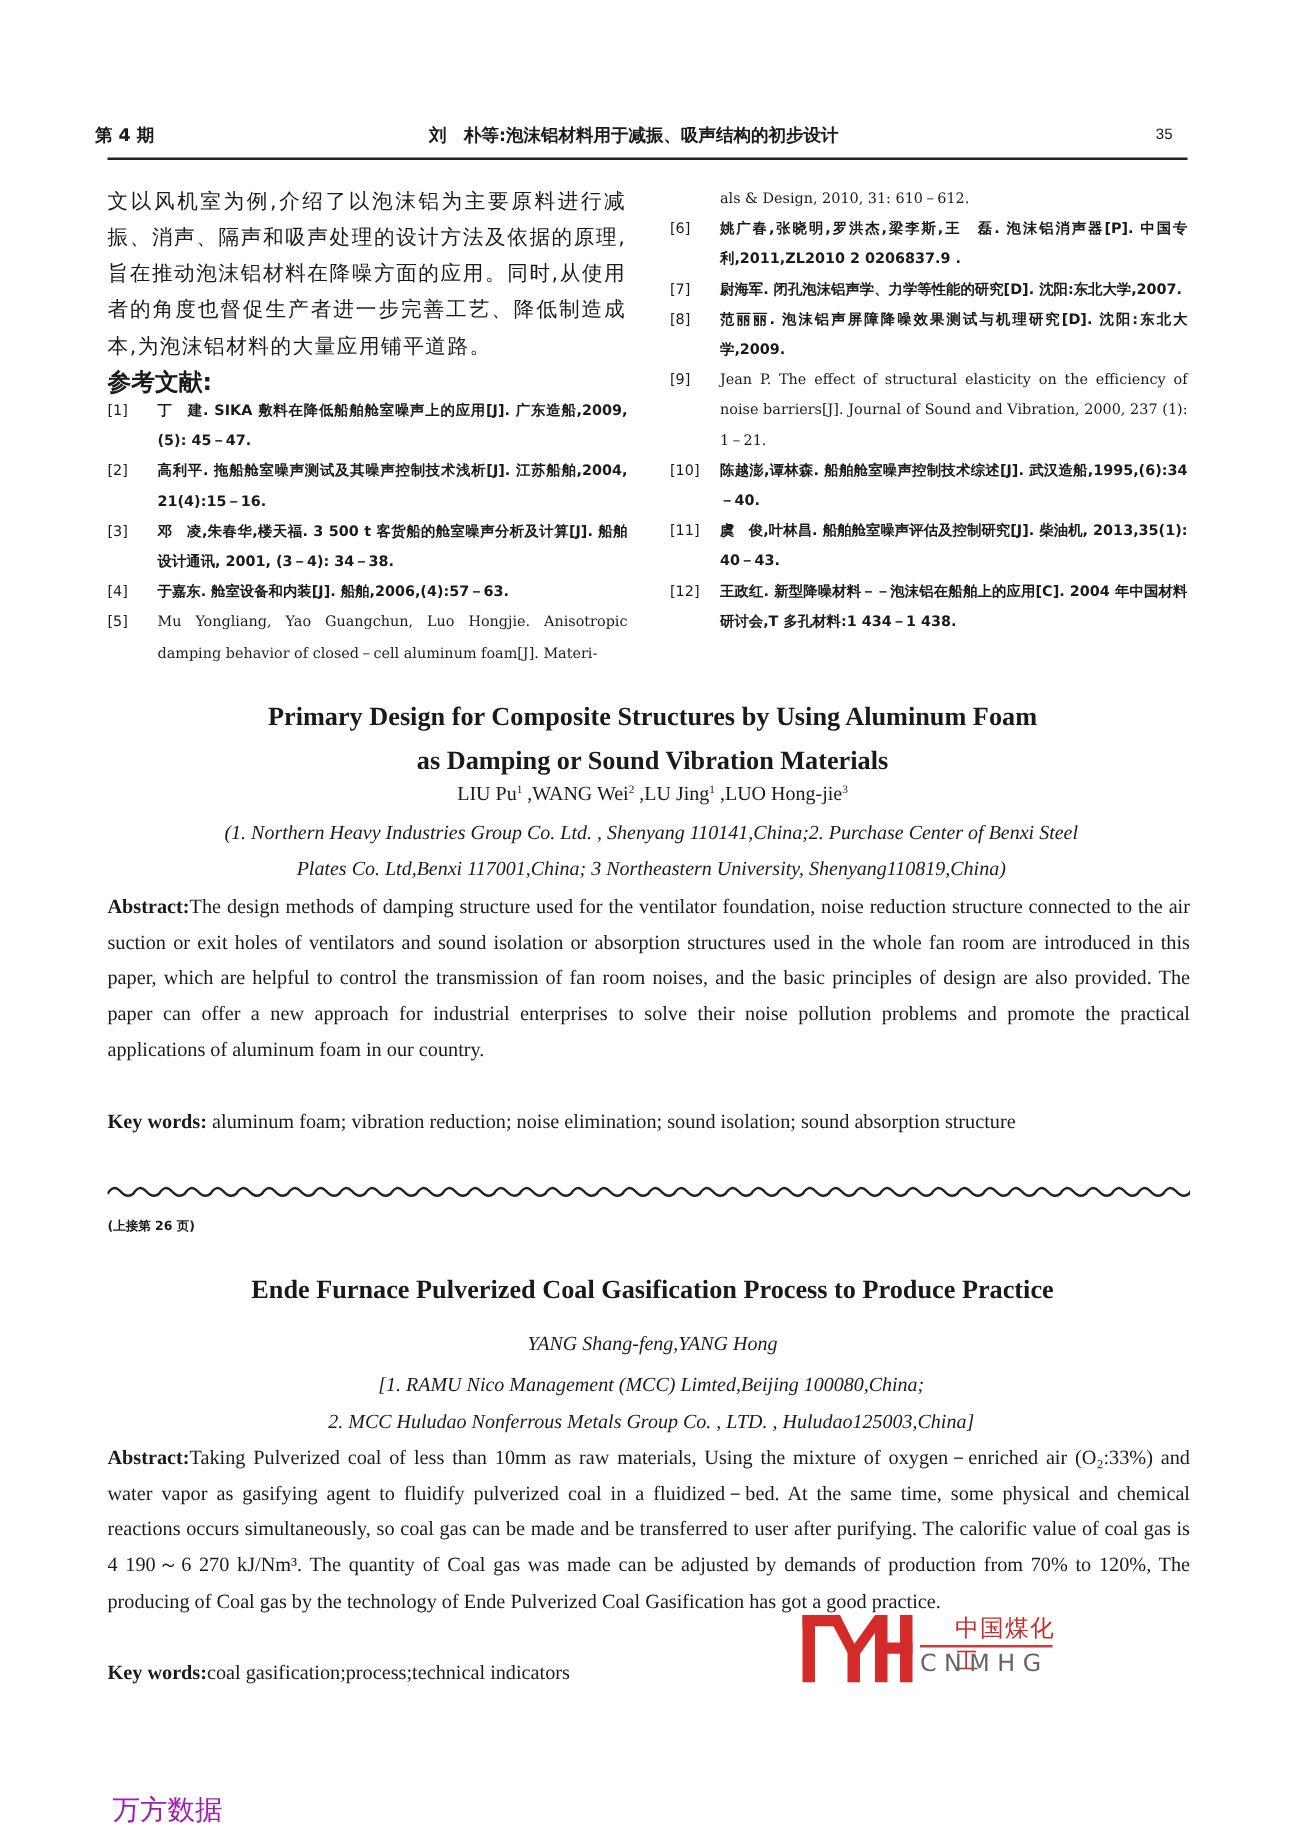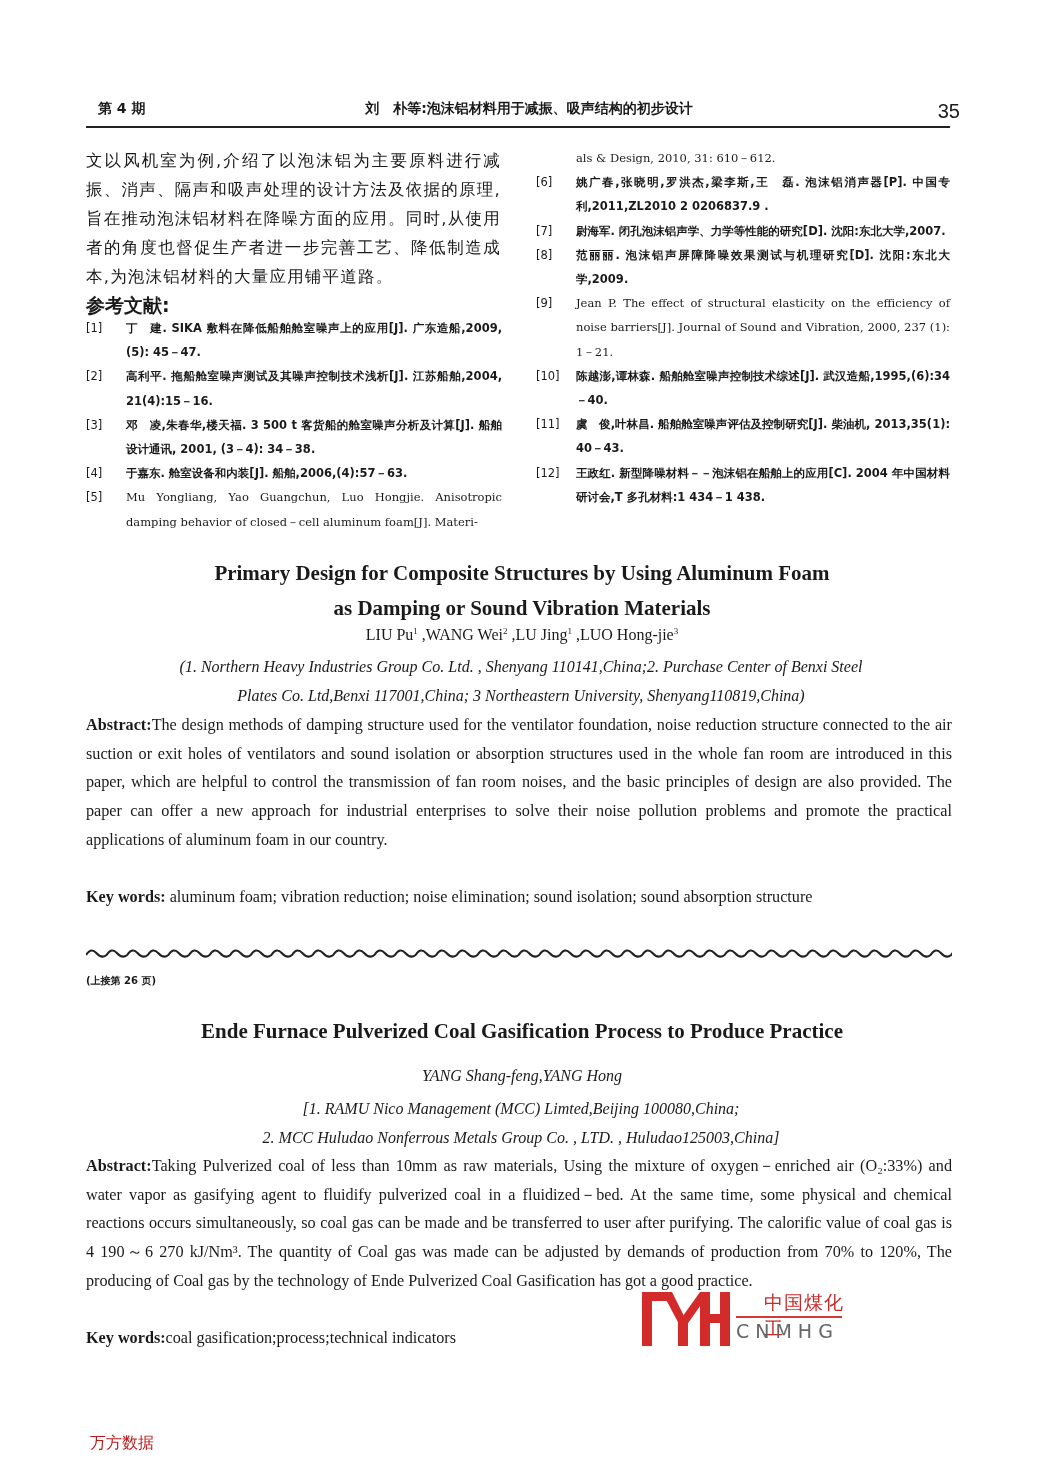--- a/index.html
+++ b/index.html
@@ -3,24 +3,24 @@
 <meta charset="utf-8">
 <style>
   html, body { margin: 0; padding: 0; background: #ffffff; }
   body {
     width: 1041px; height: 1478px; position: relative; overflow: hidden;
     font-family: "DejaVu Serif", "Liberation Serif", serif; color: #1a1a1a;
   }
   .abs { position: absolute; }
 
   
-  .hdr { top: 100px; left: 98px; width: 862px; height: 22px; font-size: 14px; font-weight: bold; font-family: "DejaVu Sans", sans-serif; }
+  .hdr { top: 100px; left: 76px; width: 862px; height: 22px; font-size: 14px; font-weight: bold; font-family: "DejaVu Sans", sans-serif; }
   .hdr .issue { position: absolute; left: 0; top: 0; }
   .hdr .running { position: absolute; left: 0; right: 0; top: 0; text-align: center; }
-  .hdr .pageno { position: absolute; right: 0; top: 0; font-weight: normal; font-family: "Liberation Sans", sans-serif; font-size: 20px; }
+  .hdr .pageno { position: absolute; right: 0; top: 0; font-weight: normal; font-family: "Liberation Sans", sans-serif; font-size: 12px; }
   .hdr-rule { top: 126px; left: 86px; width: 864px; height: 2px; background: #222; }
 
   
   .left-body { top: 146px; left: 86px; width: 415px; font-size: 16.5px; line-height: 29px; letter-spacing: 1.2px; font-family: "DejaVu Sans", sans-serif; text-align: justify; }
   .ref-heading { top: 293px; left: 86px; font-size: 19px; font-weight: bold; font-family: "DejaVu Sans", sans-serif; }
 
   .refs { font-size: 11.5px; line-height: 24.2px; font-family: "DejaVu Sans", sans-serif; }
   .refs .ref { position: relative; padding-left: 40px; text-align: justify; }
   .refs .ref .num { position: absolute; left: 0; top: 0; }
   .refs .ref .txt { font-weight: bold; }
@@ -39,21 +39,21 @@
 
   .wave { top: 945px; left: 86px; width: 866px; height: 14px; }
   .cont-note { top: 974px; left: 86px; font-size: 10px; font-weight: bold; font-family: "DejaVu Sans", sans-serif; }
 
   
   .logo { top: 1290px; left: 640px; width: 220px; height: 56px; }
   .logo .cn { position: absolute; left: 96px; top: 0; font-size: 19px; color: #c72b2b; font-family: "DejaVu Sans", sans-serif; letter-spacing: 1px; margin-left: 28px; }
   .logo .cnline { position: absolute; left: 96px; top: 26px; width: 106px; height: 2px; background: #d23a3a; }
   .logo .en { position: absolute; left: 96px; top: 30px; font-size: 19px; color: #666; letter-spacing: 6px; font-family: "DejaVu Sans", sans-serif; }
 
-  .footer { top: 1433px; left: 90px; font-size: 16px; color: #b91c1c; font-family: Liberation Mono, monospace; }
+  .footer { top: 1433px; left: 90px; font-size: 22px; color: #a21caf; font-family: Liberation Mono, monospace; }
 </style>
 </head>
 <body>
 
 <div class="abs hdr">
   <span class="issue">第 4 期</span>
   <span class="running">刘　朴等:泡沫铝材料用于减振、吸声结构的初步设计</span>
   <span class="pageno">35</span>
 </div>
 <div class="abs hdr-rule"></div>

